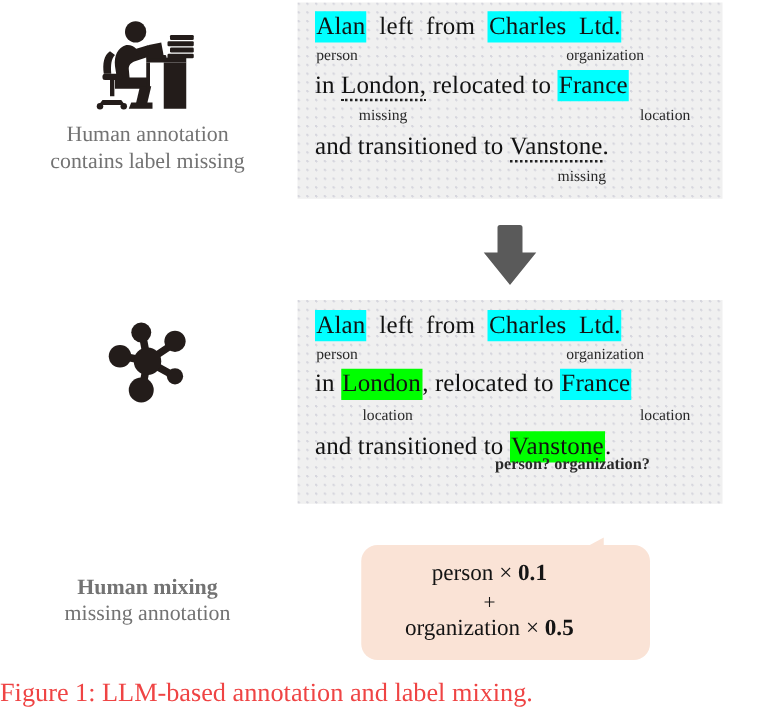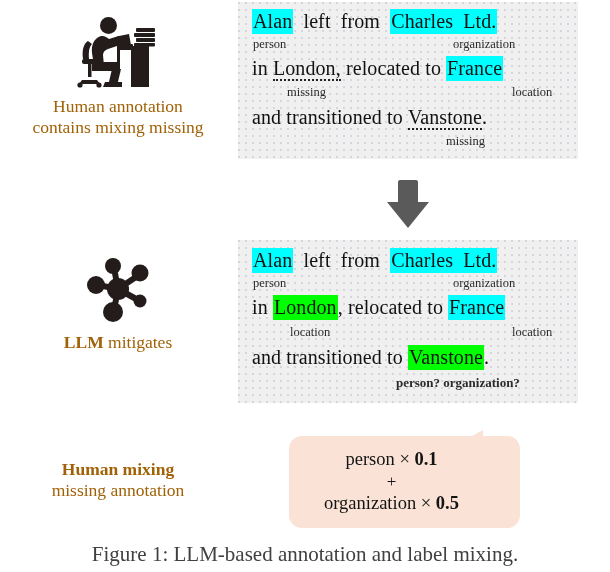--- a/index.html
+++ b/index.html
@@ -30,21 +30,21 @@
     width: 236px;
     text-align: center;
   }
   .icon-wrap {
     display: block;
     margin: 0 auto;
   }
   .left-caption {
     font-size: 17.5px;
     line-height: 1.22;
-    color: #a16207;
+    color: #737373;
     margin-top: 4px;
   }
   .left-caption .bold { font-weight: bold; }
 
   
   .panel {
     position: absolute;
     background-color: #f0f0f0;
     background-image:
       radial-gradient(circle at 1px 1px, rgba(205,205,215,0.75) 0.9px, transparent 1.1px);
@@ -131,23 +131,22 @@
   }
   .callout-text .w { font-weight: bold; }
   .plus { font-size: 17px; }
 
   
   .fig-caption {
     position: absolute;
     left: 0;
     top: 543px;
     width: 610px;
-    text-align: center;
     font-size: 21px;
-    color: #404040;
+    color: #ef4444;
     line-height: 1.1;
   }
 </style>
 </head>
 <body>
 
 <div id="figure">
 
   <div class="left-col" style="top:14px;">
     <span class="icon-wrap">
@@ -186,21 +185,21 @@
 
           <rect x="60" y="14" width="19" height="4" rx="1"></rect>
           <rect x="58" y="19" width="21" height="4" rx="1"></rect>
           <rect x="60" y="24" width="19" height="4" rx="1"></rect>
           <rect x="58" y="29" width="21" height="3.5" rx="1"></rect>
         </g>
       </svg>
     </span>
     <div class="left-caption">
       <div>Human annotation</div>
-      <div>contains mixing missing</div>
+      <div>contains label missing</div>
     </div>
   </div>
 
   <div class="panel" style="left:238px; top:2px; width:340px; height:157px;">
 
     <div class="line sent" style="position:absolute; left:14px; top:9px;">
       <span class="hl-cyan">Alan</span><span>&nbsp;&nbsp;</span><span>left</span><span>&nbsp;&nbsp;</span><span>from</span><span>&nbsp;&nbsp;</span><span class="hl-cyan"><span>Charles</span><span>&nbsp;&nbsp;</span><span>Ltd.</span></span>
     </div>
     <span class="tag" style="left:15px; top:36px;">person</span>
     <span class="tag" style="left:215px; top:36px;">organization</span>
@@ -237,42 +236,41 @@
           <circle cx="35" cy="35" r="11"></circle>
           <circle cx="30" cy="12" r="8"></circle>
           <circle cx="57" cy="19" r="8.5"></circle>
           <circle cx="13" cy="31" r="9"></circle>
           <circle cx="57" cy="47" r="6.5"></circle>
           <circle cx="30" cy="58" r="10"></circle>
         </g>
       </svg>
     </span>
     <div class="left-caption">
-      <div><span class="bold">LLM</span><span> mitigates</span></div>
     </div>
   </div>
 
   <div class="panel" style="left:238px; top:240px; width:340px; height:163px;">
 
     <div class="line sent" style="position:absolute; left:14px; top:10px;">
       <span class="hl-cyan">Alan</span><span>&nbsp;&nbsp;</span><span>left</span><span>&nbsp;&nbsp;</span><span>from</span><span>&nbsp;&nbsp;</span><span class="hl-cyan"><span>Charles</span><span>&nbsp;&nbsp;</span><span>Ltd.</span></span>
     </div>
     <span class="tag" style="left:15px; top:37px;">person</span>
     <span class="tag" style="left:215px; top:37px;">organization</span>
 
     <div class="line sent" style="position:absolute; left:14px; top:57px;">
       <span>in</span><span>&nbsp;</span><span class="hl-green">London</span><span>,</span><span>&nbsp;</span><span>relocated</span><span>&nbsp;</span><span>to</span><span>&nbsp;</span><span class="hl-cyan">France</span>
     </div>
     <span class="tag" style="left:52px; top:86px;">location</span>
     <span class="tag" style="left:274px; top:86px;">location</span>
 
     <div class="line sent" style="position:absolute; left:14px; top:107px;">
       <span>and transitioned to</span><span>&nbsp;</span><span class="hl-green">Vanstone</span><span>.</span>
     </div>
-    <span class="tag bold" style="left:158px; top:136px;">person? organization?</span>
+    <span class="tag bold" style="left:158px; top:124px;">person? organization?</span>
   </div>
 
   <div class="left-col" style="top:455px;">
     <div class="left-caption">
       <div class="bold">Human mixing</div>
       <div>missing annotation</div>
     </div>
   </div>
 
   <div class="callout">

